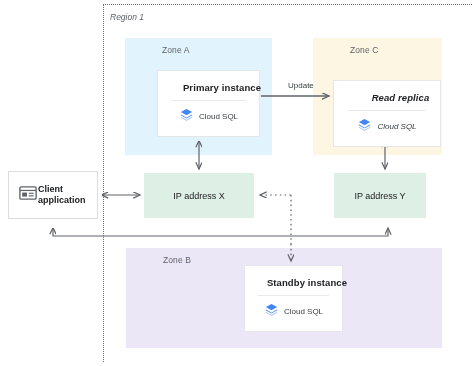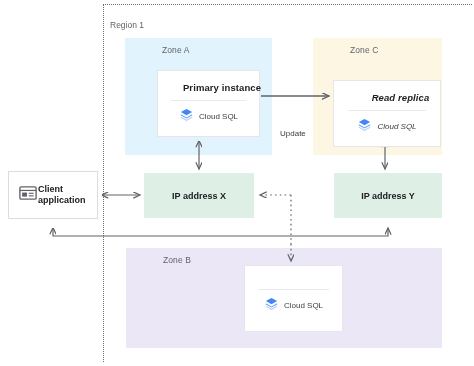--- a/index.html
+++ b/index.html
@@ -39,24 +39,25 @@
     left: 313px; top: 38px; width: 129px; height: 117px;
     background: #fdf6e3;
   }
   #zone-b {
     left: 126px; top: 248px; width: 316px; height: 100px;
     background: #ece7f6;
     padding-left: 32px;
   }
   #region-label {
     position: absolute;
-    left: 110px; top: 20px;
+    left: 110px; top: 12px;
     font-size: 8.5px;
     color: #5f6368;
     white-space: nowrap;
+    font-style: italic;
   }
   #region-boundary {
     position: absolute;
     left: 103px; top: 4px;
     width: 0; height: 358px;
     border-left: 1px dotted #6b6b6b;
   }
   #region-top {
     position: absolute;
     left: 103px; top: 4px;
@@ -105,51 +106,50 @@
   .ip-box {
     position: absolute;
     background: #deefe6;
     display: flex;
     align-items: center;
     justify-content: center;
     box-sizing: border-box;
   }
   .ip-label {
     font-size: 9px;
-    font-weight: bold;
+    font-weight: normal;
     color: #202124;
     white-space: nowrap;
   }
   #ip-x { left: 144px; top: 173px; width: 110px; height: 45px; }
-  #ip-y { left: 334px; top: 173px; width: 108px; height: 45px; }
+  #ip-y { left: 334px; top: 173px; width: 92px; height: 45px; }
 
   #client-box {
     position: absolute;
     left: 8px; top: 171px; width: 90px; height: 48px;
     background: #ffffff;
     border: 1px solid #dadce0;
     box-sizing: border-box;
     display: flex;
     align-items: center;
     gap: 1px;
     padding-left: 10px;
   }
   .client-text {
     font-size: 9px;
     font-weight: bold;
     color: #202124;
     line-height: 11px;
   }
   #update-label {
     position: absolute;
-    left: 280px; top: 81px;
+    left: 288px; top: 81px;
     font-size: 8px;
     color: #3c4043;
     white-space: nowrap;
-    margin-top: 48px;
   }
   svg.overlay {
     position: absolute;
     left: 0; top: 0;
     width: 474px; height: 366px;
     pointer-events: none;
   }
 </style>
 </head>
 <body>
@@ -241,20 +241,21 @@
           <path d="M12 3 L21 8 L12 13 L3 8 Z" fill="#4285f4"></path>
           <path d="M3 11.6 L12 16.6 L21 11.6 L21 13.4 L12 18.4 L3 13.4 Z" fill="#669df6"></path>
           <path d="M3 15.4 L12 20.4 L21 15.4 L21 17.2 L12 22.2 L3 17.2 Z" fill="#aecbfa"></path>
         </svg>
       </span>
       <span class="product-name">Cloud SQL</span>
     </div>
   </div>
 
   <div class="instance-card" id="standby-card">
+    <div class="instance-title">Standby instance</div>
     <div class="card-divider"></div>
     <div class="card-product">
       <span>
         <svg width="15" height="15" viewBox="0 0 24 24">
           <path d="M12 3 L21 8 L12 13 L3 8 Z" fill="#4285f4"></path>
           <path d="M3 11.6 L12 16.6 L21 11.6 L21 13.4 L12 18.4 L3 13.4 Z" fill="#669df6"></path>
           <path d="M3 15.4 L12 20.4 L21 15.4 L21 17.2 L12 22.2 L3 17.2 Z" fill="#aecbfa"></path>
         </svg>
       </span>
       <span class="product-name">Cloud SQL</span>

